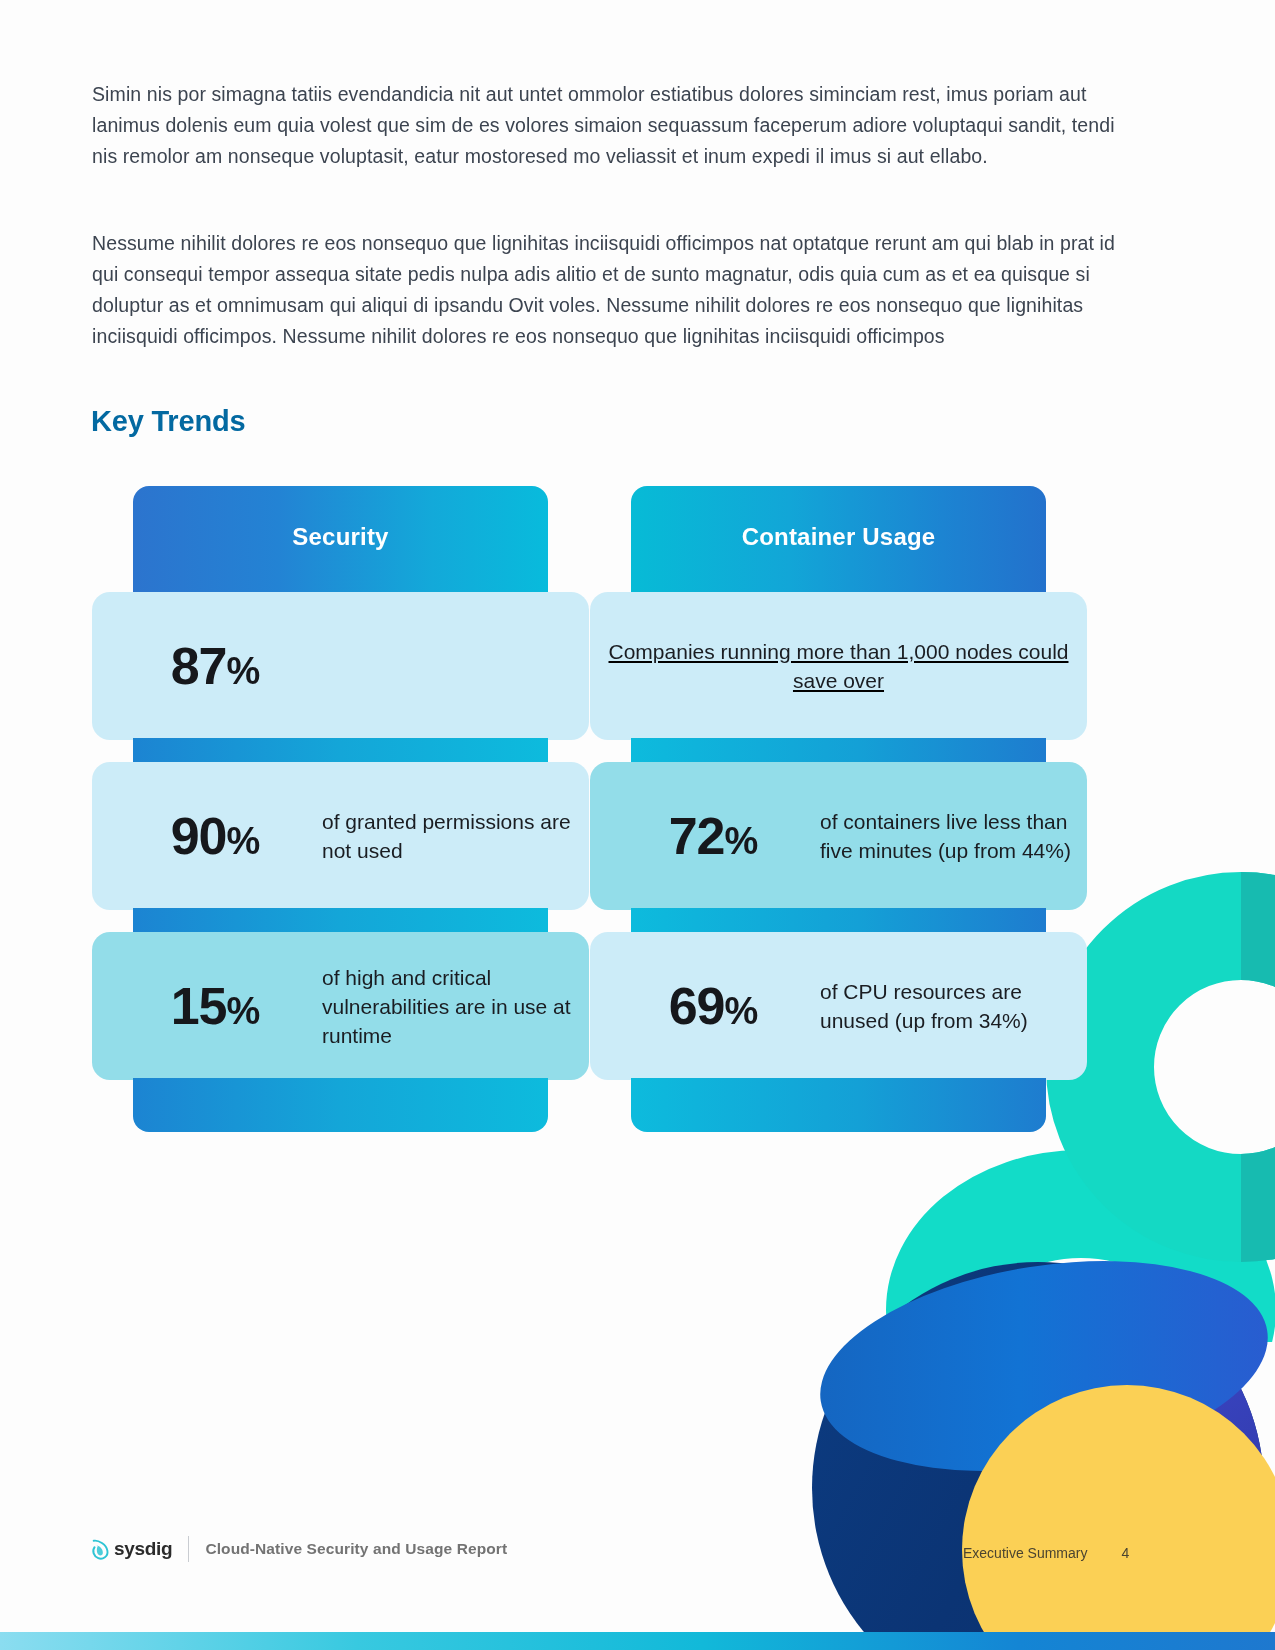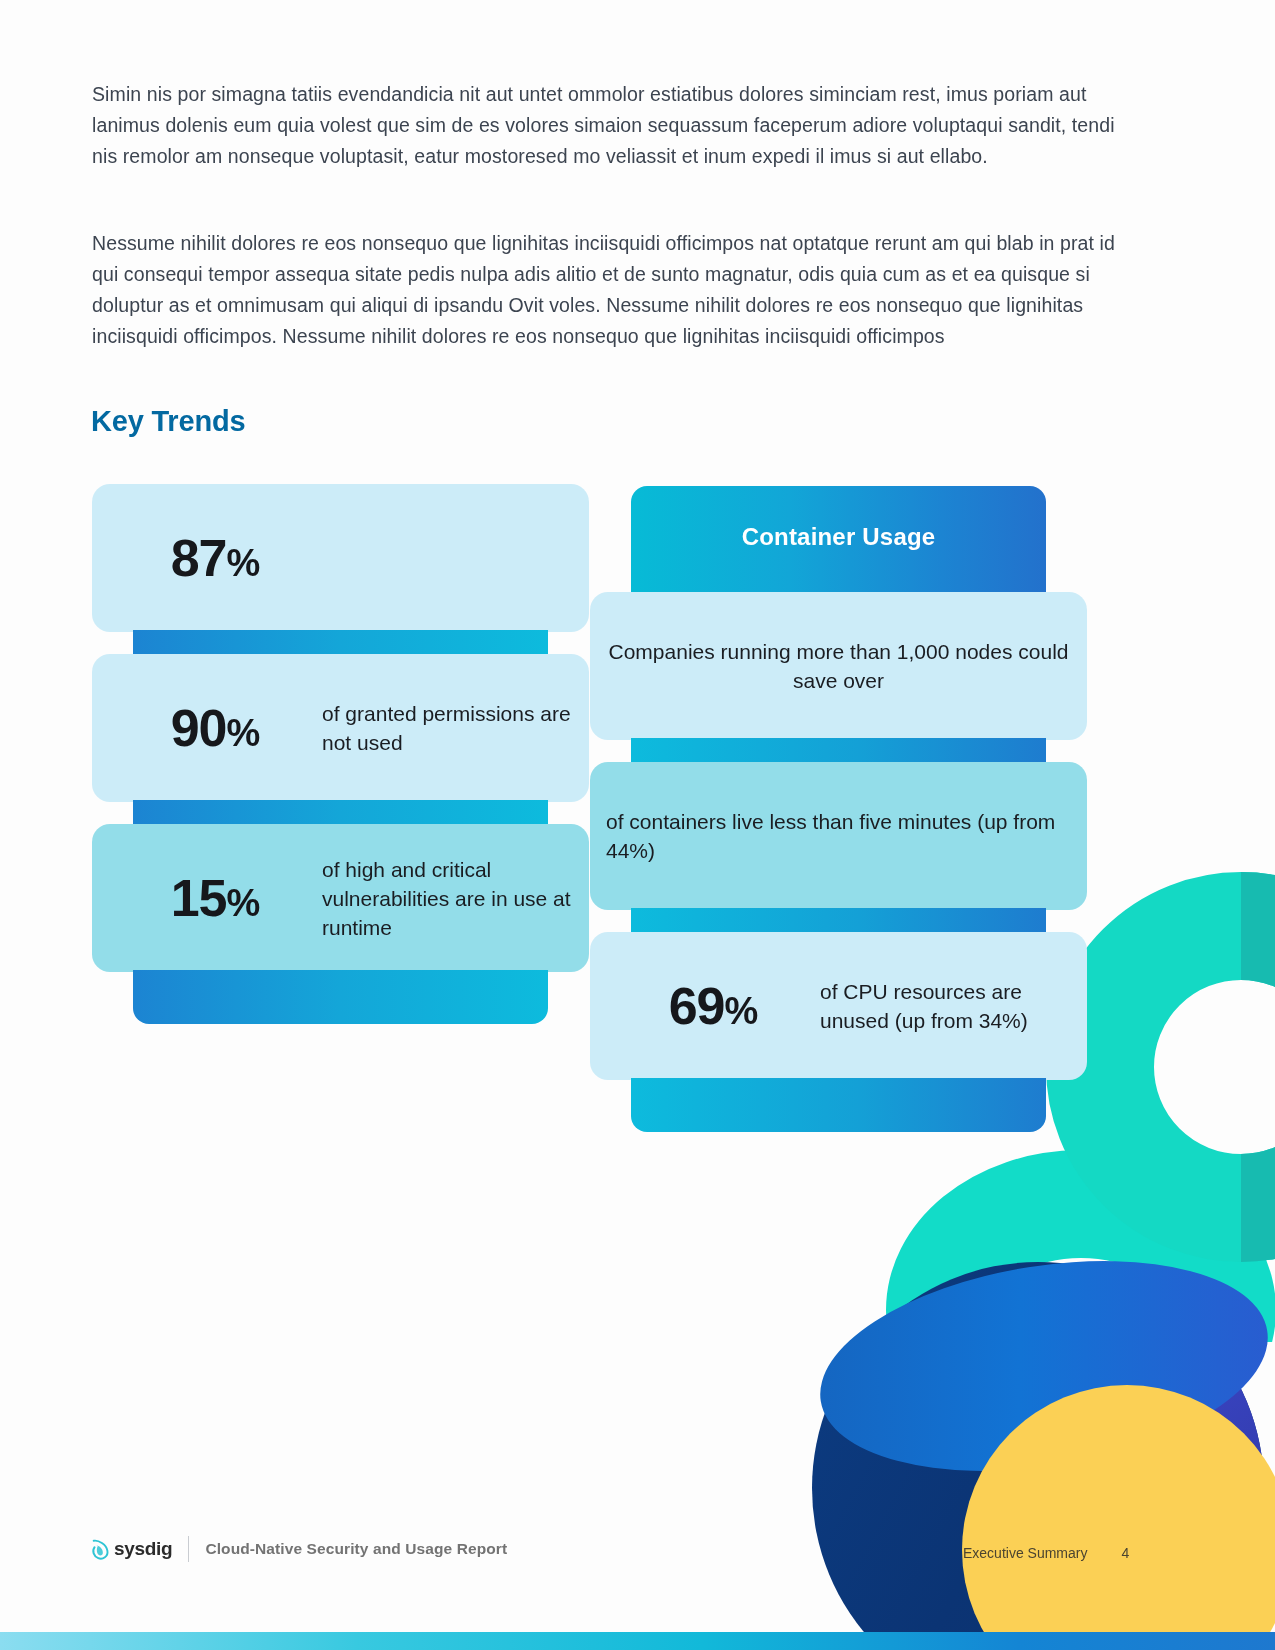--- a/index.html
+++ b/index.html
@@ -195,20 +195,21 @@
     color: #1a1d22;
     flex: 1 1 auto;
   }
 
   
   .stat-row.hero {
     flex-direction: column;
     justify-content: center;
     text-align: center;
     padding: 0 14px;
+    text-decoration: underline;
   }
   .hero-lead {
     font-size: 21px;
     line-height: 29px;
     color: #1a1d22;
   }
   .hero-amount {
     font-size: 44px;
     font-weight: bold;
     color: #16181C;
@@ -276,20 +277,23 @@
   <div class="content">
 
     <p class="para" id="para1">Simin nis por simagna tatiis evendandicia nit aut untet ommolor estiatibus dolores siminciam rest, imus poriam aut lanimus dolenis eum quia volest que sim de es volores simaion sequassum faceperum adiore voluptaqui sandit, tendi nis remolor am nonseque voluptasit, eatur mostoresed mo veliassit et inum expedi il imus si aut ellabo.</p>
 
     <p class="para" id="para2">Nessume nihilit dolores re eos nonsequo que lignihitas inciisquidi officimpos nat optatque rerunt am qui blab in prat id qui consequi tempor assequa sitate pedis nulpa adis alitio et de sunto magnatur, odis quia cum as et ea quisque si doluptur as et omnimusam qui aliqui di ipsandu Ovit voles. Nessume nihilit dolores re eos nonsequo que lignihitas inciisquidi officimpos. Nessume nihilit dolores re eos nonsequo que lignihitas inciisquidi officimpos</p>
 
     <h2 class="section-title">Key Trends</h2>
 
     <div class="card" id="card-security">
 
+      <div class="card-header">
+        <span class="card-header-label">Security</span>
+      </div>
 
       <div class="stat-row shade-a">
         <div class="stat-value"><span>87</span><span class="pct">%</span></div>
       </div>
 
       <div class="stat-rail"></div>
 
       <div class="stat-row shade-a">
         <div class="stat-value"><span>90</span><span class="pct">%</span></div>
         <div class="stat-desc">of granted permissions are not used</div>
@@ -311,20 +315,21 @@
         <span class="card-header-label">Container Usage</span>
       </div>
 
       <div class="stat-row hero shade-a">
         <div class="hero-lead">Companies running more than 1,000 nodes could save over</div>
       </div>
 
       <div class="stat-rail"></div>
 
       <div class="stat-row shade-b">
+        <div class="stat-value"><span>72</span><span class="pct">%</span></div>
         <div class="stat-desc">of containers live less than five minutes (up from 44%)</div>
       </div>
 
       <div class="stat-rail"></div>
 
       <div class="stat-row shade-a">
         <div class="stat-value"><span>69</span><span class="pct">%</span></div>
         <div class="stat-desc">of CPU resources are unused (up from 34%)</div>
       </div>
 

